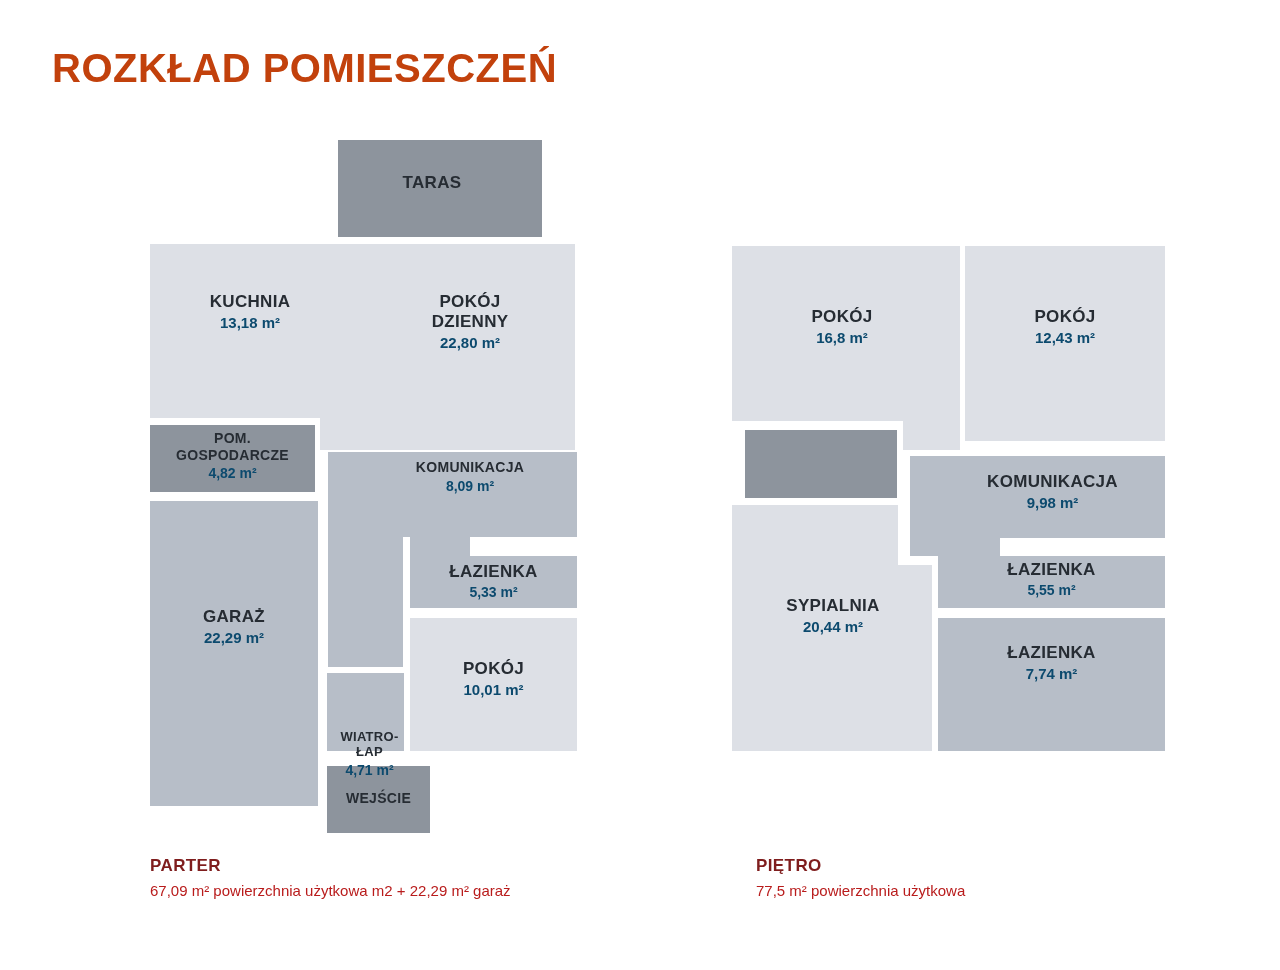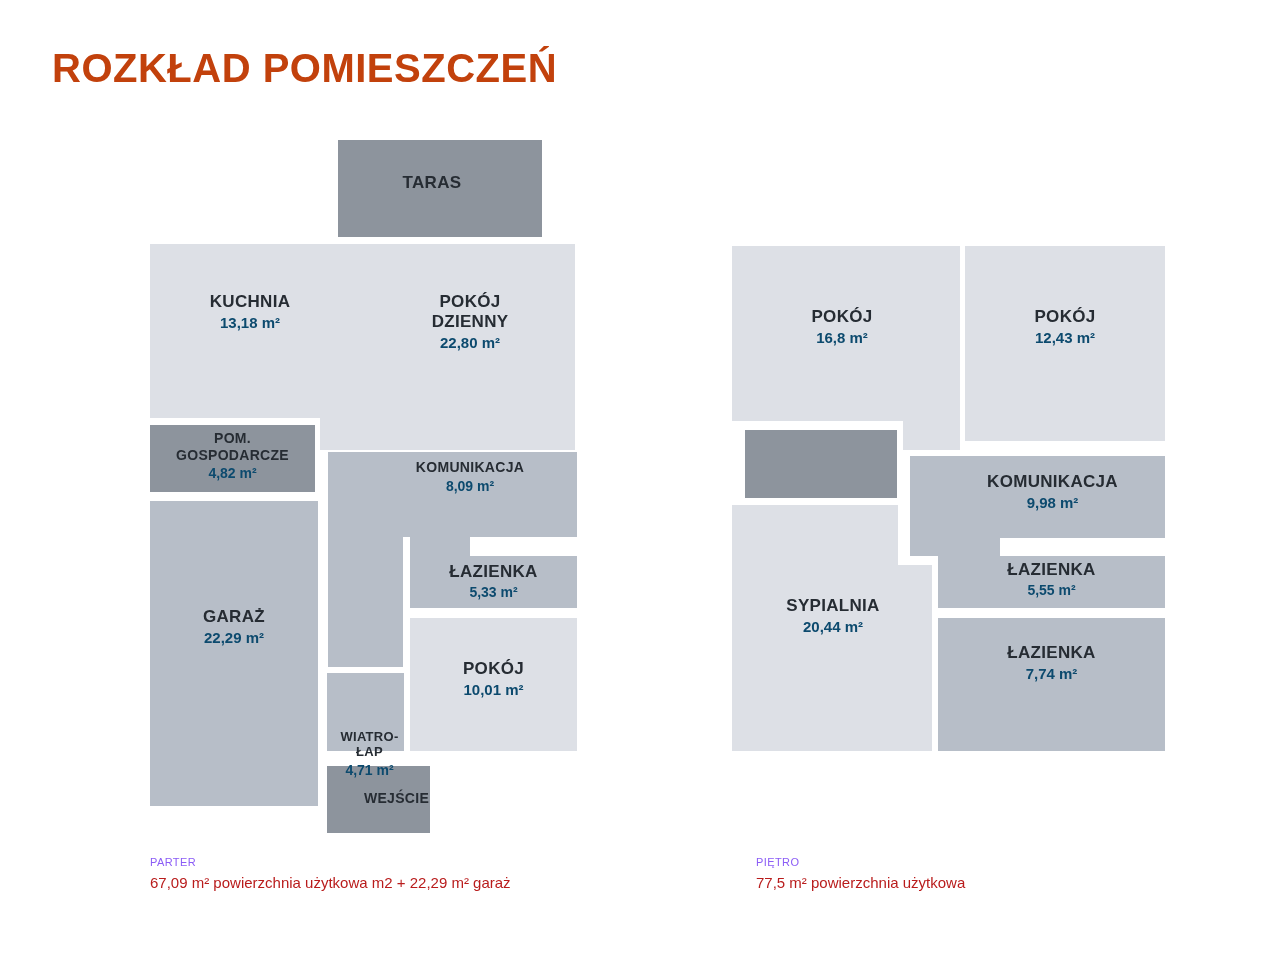--- a/index.html
+++ b/index.html
@@ -66,23 +66,23 @@
     color: #0c4a6e;
     margin-top: 2px;
   }
   .room-area.small {
     font-size: 14px;
   }
   .caption {
     position: absolute;
   }
   .caption-title {
-    font-size: 11px;
-    font-weight: normal;
-    color: #8b5cf6;
+    font-size: 17px;
+    font-weight: bold;
+    color: #7f1d1d;
     letter-spacing: 0.4px;
     display: block;
   }
   .caption-sub {
     font-size: 15px;
     color: #b91c1c;
     display: block;
     margin-top: 6px;
     white-space: nowrap;
   }
@@ -172,21 +172,21 @@
     <span class="room-name">POKÓJ</span>
     <span class="room-area">10,01 m²</span>
   </div>
 
   <div class="room-label" style="left:327px; top:681px; width:85px;margin-top:48px;">
     <span class="room-name xsmall">WIATRO-</span>
     <span class="room-name xsmall">ŁAP</span>
     <span class="room-area small">4,71 m²</span>
   </div>
 
-  <div class="room-label" style="left:327px; top:790px; width:103px;padding-left:18px;">
+  <div class="room-label" style="left:327px; top:790px; width:103px;">
     <span class="room-name small">WEJŚCIE</span>
   </div>
 
   <div class="room-label" style="left:752px; top:307px; width:180px;">
     <span class="room-name">POKÓJ</span>
     <span class="room-area">16,8 m²</span>
   </div>
 
   <div class="room-label" style="left:965px; top:307px; width:200px;">
     <span class="room-name">POKÓJ</span>

